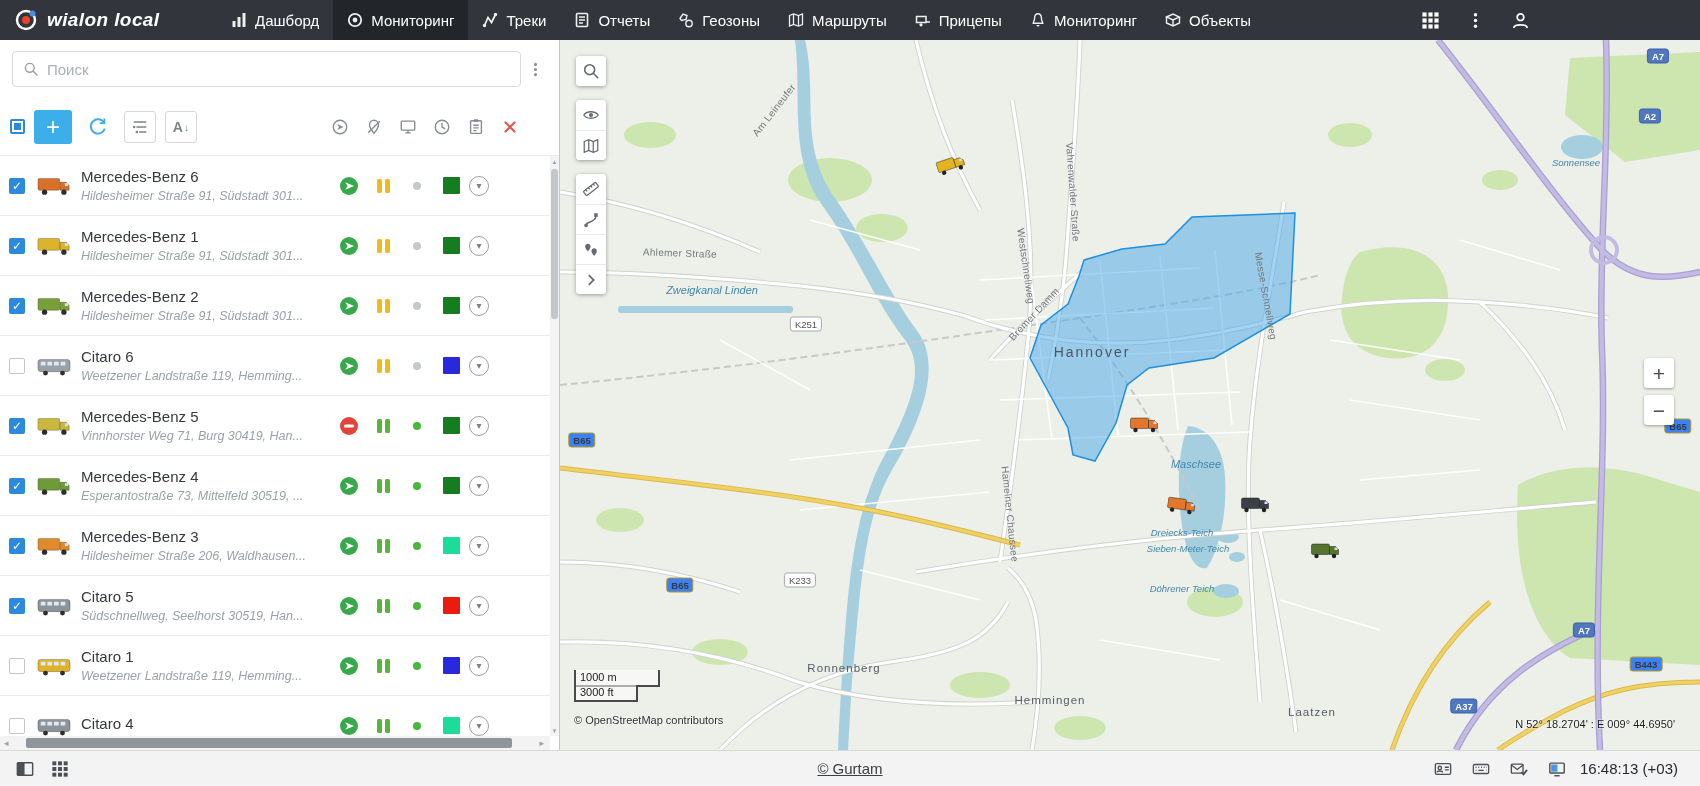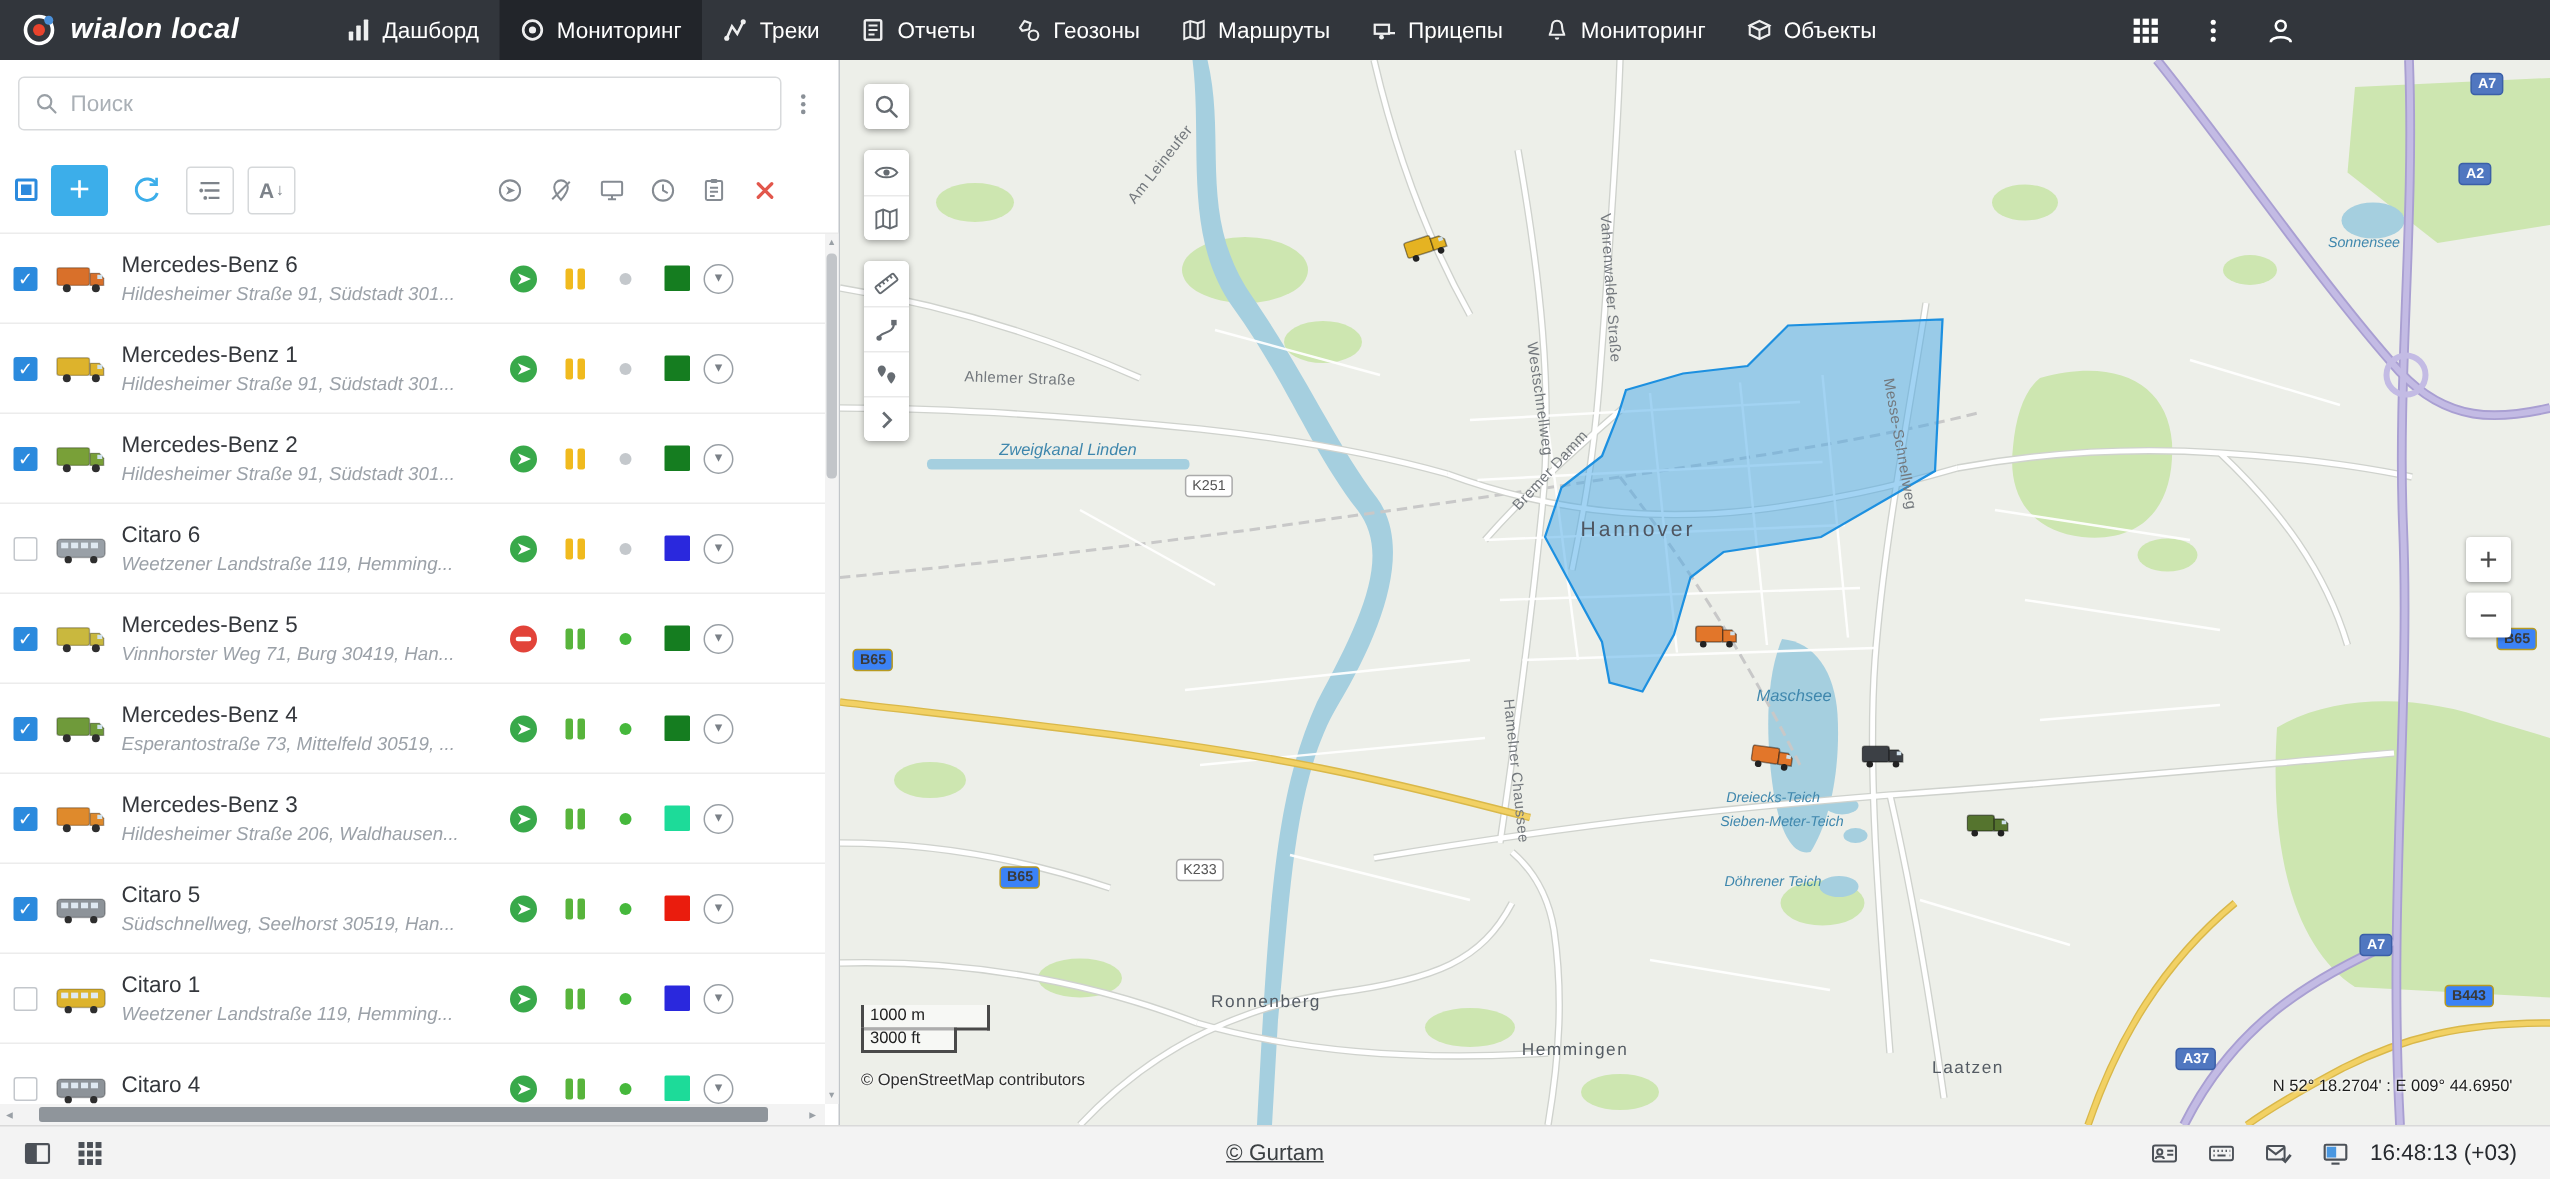--- a/index.html
+++ b/index.html
@@ -812,21 +812,21 @@
             <circle cx="1044" cy="210" r="13"></circle>
           </g>
         </g>
         <polygon points="524,220 562,209 605,204 632,177 735,173 730,274 654,318 589,328 567,345 556,383 535,421 513,415 508,388 470,318 481,285 508,264 519,236" fill="#46a8e8" fill-opacity="0.5" stroke="#1d90e0" stroke-width="1.5"></polygon>
       </svg>
       <div class="map-labels">
           <span class="map-label lbl-city" style="left: 532px; top: 312px; transform: translate(-50%, -50%) rotate(0deg);">Hannover</span>
           <span class="map-label lbl-town" style="left: 284px; top: 628px; transform: translate(-50%, -50%) rotate(0deg);">Ronnenberg</span>
           <span class="map-label lbl-town" style="left: 490px; top: 660px; transform: translate(-50%, -50%) rotate(0deg);">Hemmingen</span>
           <span class="map-label lbl-town" style="left: 752px; top: 672px; transform: translate(-50%, -50%) rotate(0deg);">Laatzen</span>
-          <span class="map-label lbl-water" style="left: 152px; top: 260px; transform: translate(-50%, -50%) rotate(0deg);">Zweigkanal Linden</span>
+          <span class="map-label lbl-water" style="left: 152px; top: 250px; transform: translate(-50%, -50%) rotate(0deg);">Zweigkanal Linden</span>
           <span class="map-label lbl-water" style="left: 636px; top: 424px; transform: translate(-50%, -50%) rotate(0deg);">Maschsee</span>
           <span class="map-label lbl-water-sm" style="left: 1016px; top: 122px; transform: translate(-50%, -50%) rotate(0deg);">Sonnensee</span>
           <span class="map-label lbl-water-sm" style="left: 622px; top: 492px; transform: translate(-50%, -50%) rotate(0deg);">Dreiecks-Teich</span>
           <span class="map-label lbl-water-sm" style="left: 628px; top: 508px; transform: translate(-50%, -50%) rotate(0deg);">Sieben-Meter-Teich</span>
           <span class="map-label lbl-water-sm" style="left: 622px; top: 548px; transform: translate(-50%, -50%) rotate(0deg);">Döhrener Teich</span>
           <span class="map-label lbl-street" style="left: 120px; top: 213px; transform: translate(-50%, -50%) rotate(2deg);">Ahlemer Straße</span>
           <span class="map-label lbl-street" style="left: 474px; top: 274px; transform: translate(-50%, -50%) rotate(-47deg);">Bremer Damm</span>
           <span class="map-label lbl-street" style="left: 513px; top: 152px; transform: translate(-50%, -50%) rotate(86deg);">Vahrenwalder Straße</span>
           <span class="map-label lbl-street" style="left: 466px; top: 226px; transform: translate(-50%, -50%) rotate(82deg);">Westschnellweg</span>
           <span class="map-label lbl-street" style="left: 706px; top: 256px; transform: translate(-50%, -50%) rotate(80deg);">Messe-Schnellweg</span>

